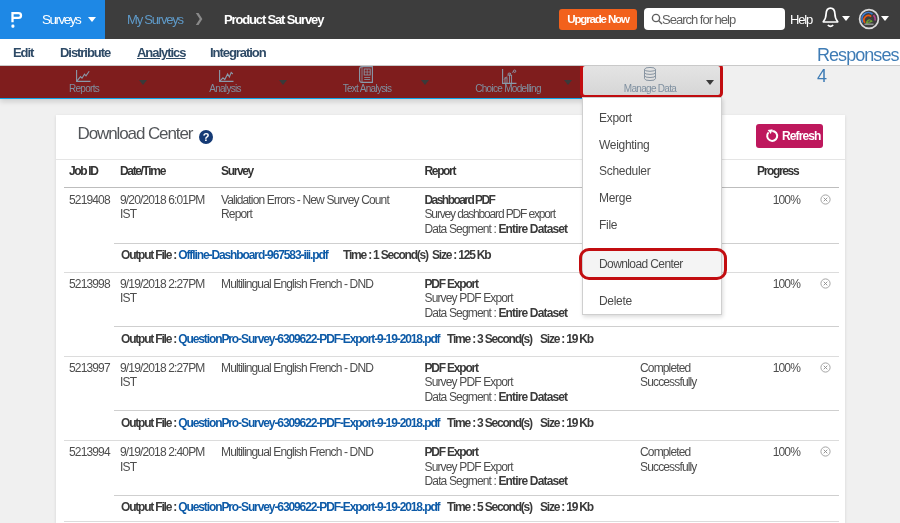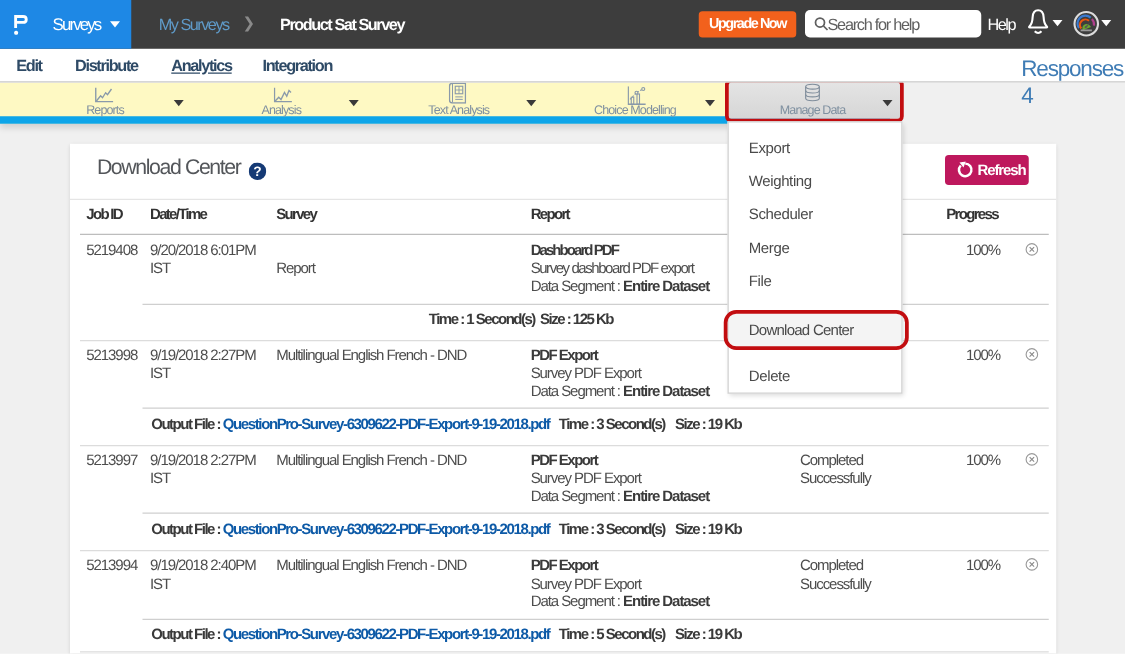--- a/index.html
+++ b/index.html
@@ -16,21 +16,21 @@
 .bc2{left:224px;top:12px;color:#fff;font-size:13px;font-weight:bold;letter-spacing:-1.15px}
 .upgrade{left:559px;top:9px;width:78px;height:21px;background:#f2611c;border-radius:3px;color:#fff;font-size:11.5px;font-weight:bold;text-align:center;line-height:21px;letter-spacing:-1.15px}
 .searchbox{left:644px;top:8px;width:141px;height:22px;background:#fff;border-radius:4px}
 .searchtxt{left:662px;top:12px;color:#5f5f5f;font-size:13px;letter-spacing:-1.0px}
 .help{left:790px;top:12px;color:#fff;font-size:13px;letter-spacing:-1.2px}
 
 .tabsrow{left:0;top:39px;width:900px;height:27px;background:#fff;border-bottom:1px solid #c9c9c9;z-index:29}
 .tab{top:6px;color:#2e4a66;font-size:13px;font-weight:bold;letter-spacing:-1.05px}
 .resp{top:6px;left:817px;color:#3f7cb5;font-size:18px;font-weight:normal;letter-spacing:-0.95px}
 
-.toolbar{left:0;top:66px;width:712px;height:33px;background:#fef9c3;border-bottom:6px solid #0ea5e9;box-shadow:0 3px 5px rgba(0,0,0,.13);z-index:28}
+.toolbar{left:0;top:66px;width:712px;height:33px;background:#7f1d1d;border-bottom:1px solid #0ea5e9;box-shadow:0 3px 5px rgba(0,0,0,.13);z-index:28}
 .toollabel{top:17px;color:#7f90a0;font-size:10px;letter-spacing:-0.7px;text-align:center;z-index:2;white-space:nowrap}
 .toolcaret{width:0;height:0;border-left:4.5px solid transparent;border-right:4.5px solid transparent;border-top:5px solid #3a3a3a;z-index:2}
 .mdbox{left:580px;top:-3px;width:143px;height:35px;background:linear-gradient(#e4e4e4,#d6d6d6);border:3px solid #c20d10;border-radius:5px;z-index:1}
 
 .card{left:56px;top:115px;width:789px;height:408px;background:#fff;box-shadow:0 1px 3px rgba(0,0,0,.12);z-index:5}
 .hline{height:1px;background:#dcdcdc}
 .th{font-weight:bold;font-size:12px;color:#333;letter-spacing:-1.35px}
 .td{font-size:12px;color:#4d4d4d;letter-spacing:-0.85px}
 .tdb{font-size:12px;color:#3a3a3a;font-weight:bold;letter-spacing:-1.2px}
 .link{font-size:12px;color:#0d5aa7;font-weight:bold;letter-spacing:-1.1px}
@@ -156,30 +156,32 @@
   <span class="abs th" style="left:13px;top:49px">Job ID</span>
   <span class="abs th" style="left:64px;top:49px">Date/Time</span>
   <span class="abs th" style="left:165px;top:49px">Survey</span>
   <span class="abs th" style="left:368.5px;top:49px">Report</span>
   <span class="abs th" style="left:701px;top:49px">Progress</span>
   <div class="abs hline" style="left:8px;top:72px;width:775px;background:#bdbdbd"></div>
 
   <span class="abs td" style="left:13px;top:77.5px">5219408</span>
   <span class="abs td" style="left:64px;top:77.5px">9/20/2018 6:01PM</span>
   <span class="abs td" style="left:64px;top:92px">IST</span>
+  <span class="abs td" style="left:165px;top:77.5px">Validation Errors - New Survey Count</span>
   <span class="abs td" style="left:165px;top:92px">Report</span>
   <span class="abs tdb" style="left:368.5px;top:77.5px;letter-spacing:-1.55px">Dashboard PDF</span>
   <span class="abs td" style="left:368.5px;top:92px;letter-spacing:-1.15px">Survey dashboard PDF export</span>
   <span class="abs td" style="left:368.5px;top:106.5px">Data Segment : <b style="color:#3a3a3a">Entire Dataset</b></span>
   <span class="abs td" style="left:702px;top:77.5px;width:42px;text-align:right">100%</span>
   <svg class="abs" style="left:764px;top:78.5px" width="11" height="11" viewBox="0 0 11 11">
       <circle cx="5.5" cy="5.5" r="4.6" fill="none" stroke="#9a9a9a" stroke-width="0.9"></circle>
       <path d="M3.7,3.7 L7.3,7.3 M7.3,3.7 L3.7,7.3" stroke="#8a8a8a" stroke-width="0.9"></path>
     </svg>
   <div class="abs hline" style="left:58px;top:127.5px;width:725px;background:#cfcfcf"></div>
+  <span class="abs tdb" style="left:65px;top:133px">Output File : <span class="link">Offline-Dashboard-967583-iii.pdf</span></span>
   <span class="abs tdb" style="left:287px;top:133px">Time : 1 Second(s)</span>
   <span class="abs tdb" style="left:376px;top:133px">Size : 125 Kb</span>
   <div class="abs hline" style="left:8px;top:156.5px;width:775px;background:#dcdcdc"></div>
 
   <span class="abs td" style="left:13px;top:161.5px">5213998</span>
   <span class="abs td" style="left:64px;top:161.5px">9/19/2018 2:27PM</span>
   <span class="abs td" style="left:64px;top:176px">IST</span>
   <span class="abs td" style="left:165px;top:161.5px">Multilingual English French - DND</span>
   <span class="abs tdb" style="left:368.5px;top:161.5px">PDF Export</span>
   <span class="abs td" style="left:368.5px;top:176px">Survey PDF Export</span>

